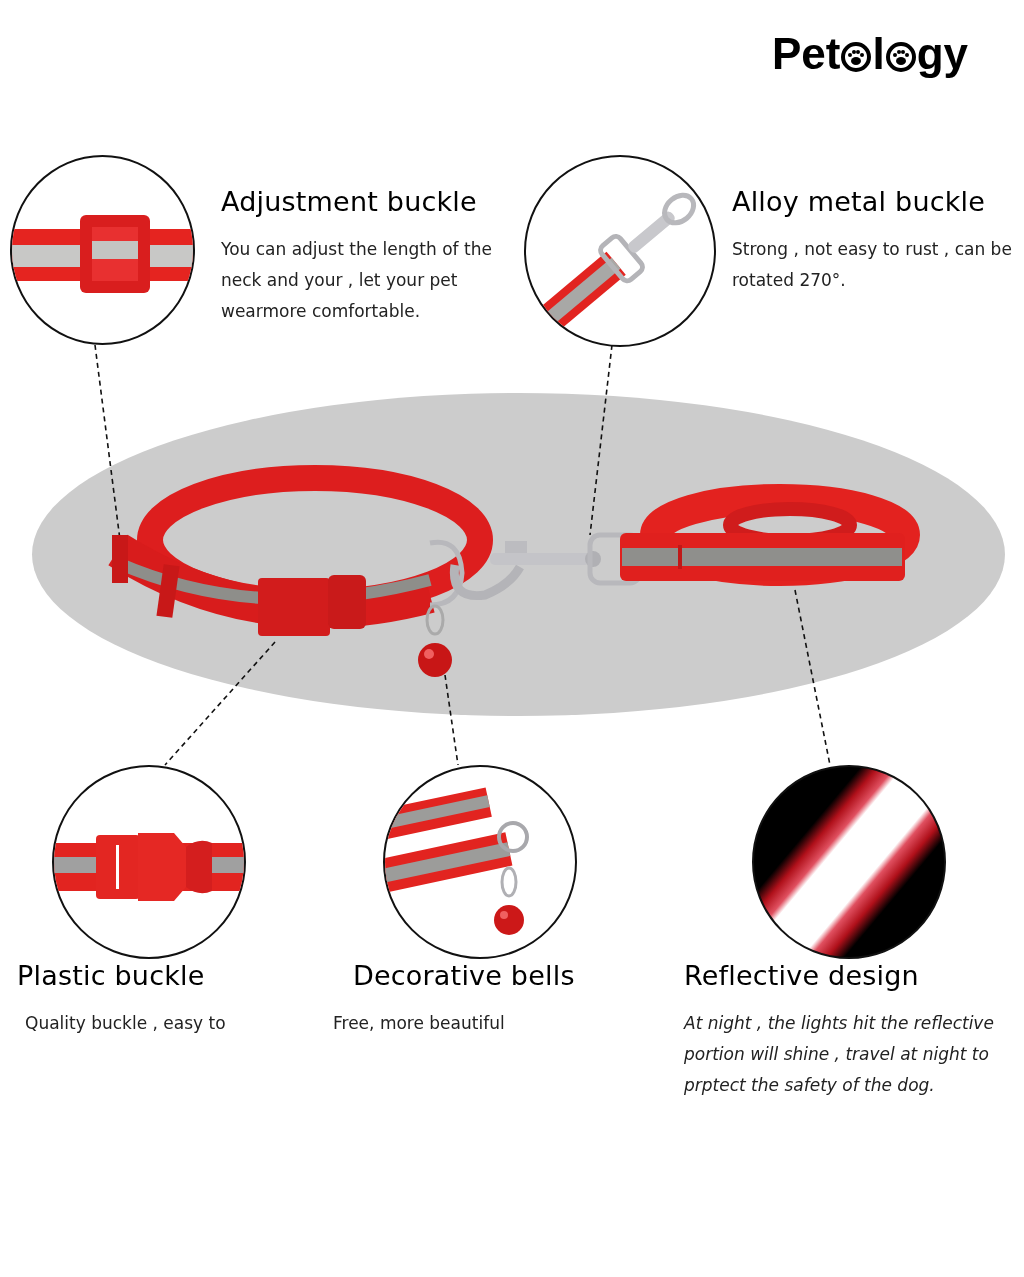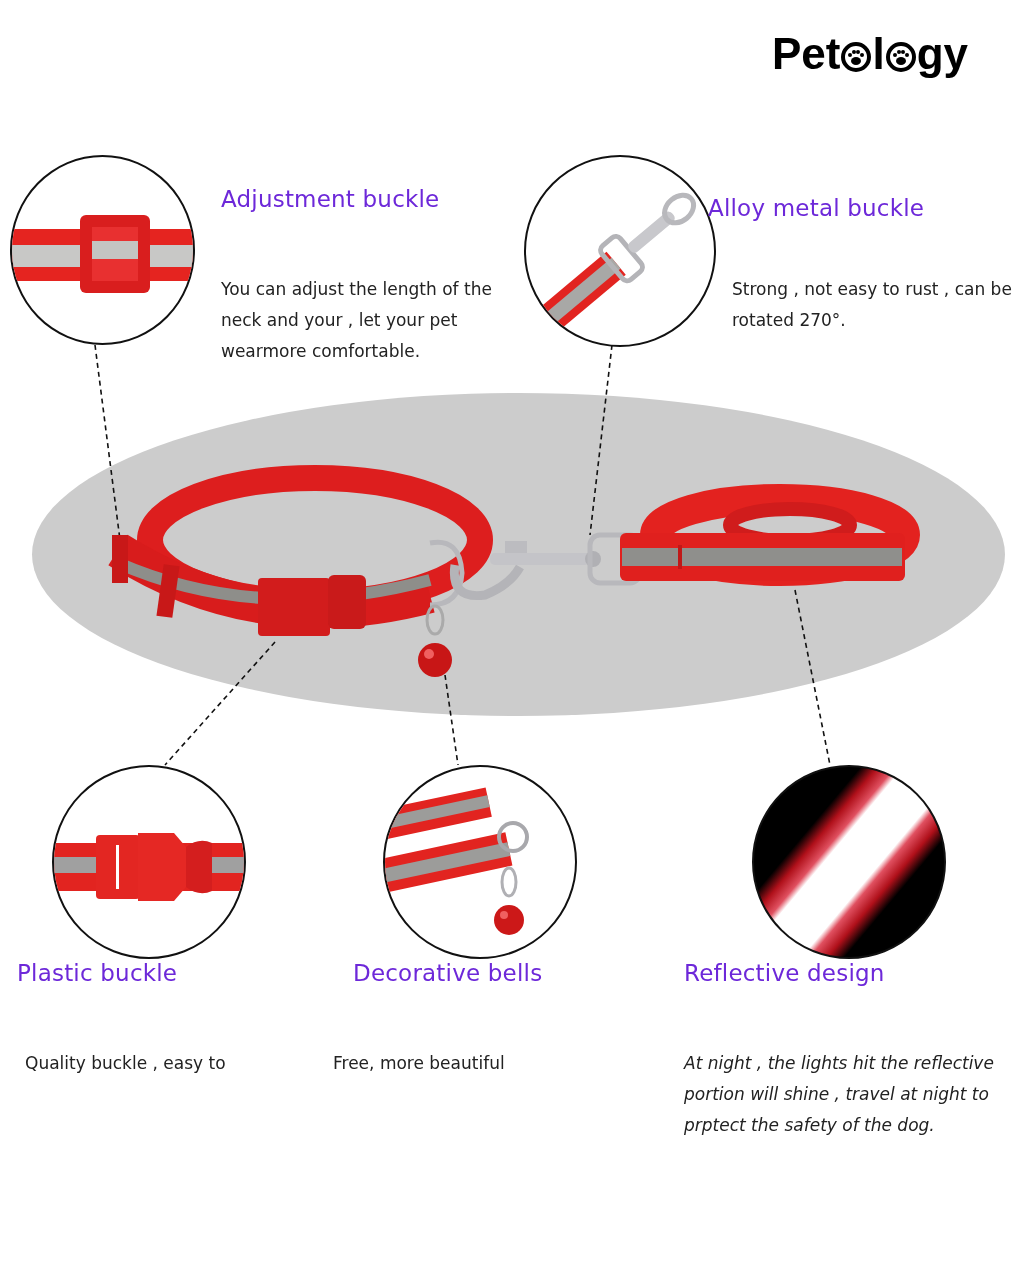--- a/index.html
+++ b/index.html
@@ -1,21 +1,21 @@
 <!DOCTYPE html>
 <html><head>
   <meta charset="utf-8">
   <style>
     html, body { margin: 0; padding: 0; background: #ffffff; }
     body { width: 1024px; height: 1277px; position: relative; overflow: hidden; font-family: "DejaVu Sans", sans-serif; color: #111; }
     .abs { position: absolute; }
     .logo { left: 772px; top: 32px; font-family: Liberation Sans, sans-serif; font-weight: bold; font-size: 44px; letter-spacing: 0px; color: #000; display: flex; align-items: center; line-height: 1; }
     .logo .paw { display: inline-block; width: 30px; height: 30px; margin: 0 1px; position: relative; top: 3px; }
-    .title { font-size: 23px; font-weight: normal; color: #6d28d9; letter-spacing: 0.2px; white-space: nowrap; }
-    .desc { font-size: 17px; color: #222; line-height: 31px; white-space: nowrap; margin-top: 40px; }
+    .title { font-size: 27px; font-weight: normal; color: #000000; letter-spacing: 0.2px; white-space: nowrap; }
+    .desc { font-size: 17px; color: #222; line-height: 31px; white-space: nowrap; }
     .circle { border: 2px solid #111; border-radius: 50%; overflow: hidden; background: #fff; box-sizing: border-box; }
     .ellipse { left: 32px; top: 393px; width: 973px; height: 323px; border-radius: 50%; background: #cccccc; }
     svg { display: block; }
   </style>
 </head>
 <body>
 
 <div class="abs logo">
   <span>Pet</span>
   <span class="paw">
@@ -108,21 +108,21 @@
   <svg width="192" height="192" viewBox="0 0 192 192">
     <g transform="rotate(-40 96 96)">
       <rect x="-10" y="85" width="95" height="30" fill="#e22420"></rect>
       <rect x="-10" y="93" width="95" height="14" fill="#a8a8a6"></rect>
       <rect x="80" y="78" width="24" height="44" rx="6" fill="none" stroke="#b4b4b8" stroke-width="5"></rect>
       <rect x="104" y="93" width="56" height="12" rx="5" fill="#c8c8cc"></rect>
       <ellipse cx="168" cy="99" rx="16" ry="12" fill="none" stroke="#b8b8bc" stroke-width="5"></ellipse>
     </g>
   </svg>
 </div>
-<div class="abs title" style="left:708px;top:186px;margin-top:9px;">Alloy metal buckle</div>
+<div class="abs title" style="left:732px;top:186px;">Alloy metal buckle</div>
 <div class="abs desc" style="left:732px;top:234px;">
   <div>Strong , not easy to rust , can be</div>
   <div>rotated 270°.</div>
 </div>
 
 <div class="abs circle" style="left:52px;top:765px;width:194px;height:194px;">
   <svg width="194" height="194" viewBox="0 0 194 194">
     <rect x="0" y="76" width="194" height="48" fill="#e22420"></rect>
     <rect x="0" y="90" width="194" height="16" fill="#a0a0a0"></rect>
     <rect x="42" y="68" width="44" height="64" rx="4" fill="#e32622"></rect>

